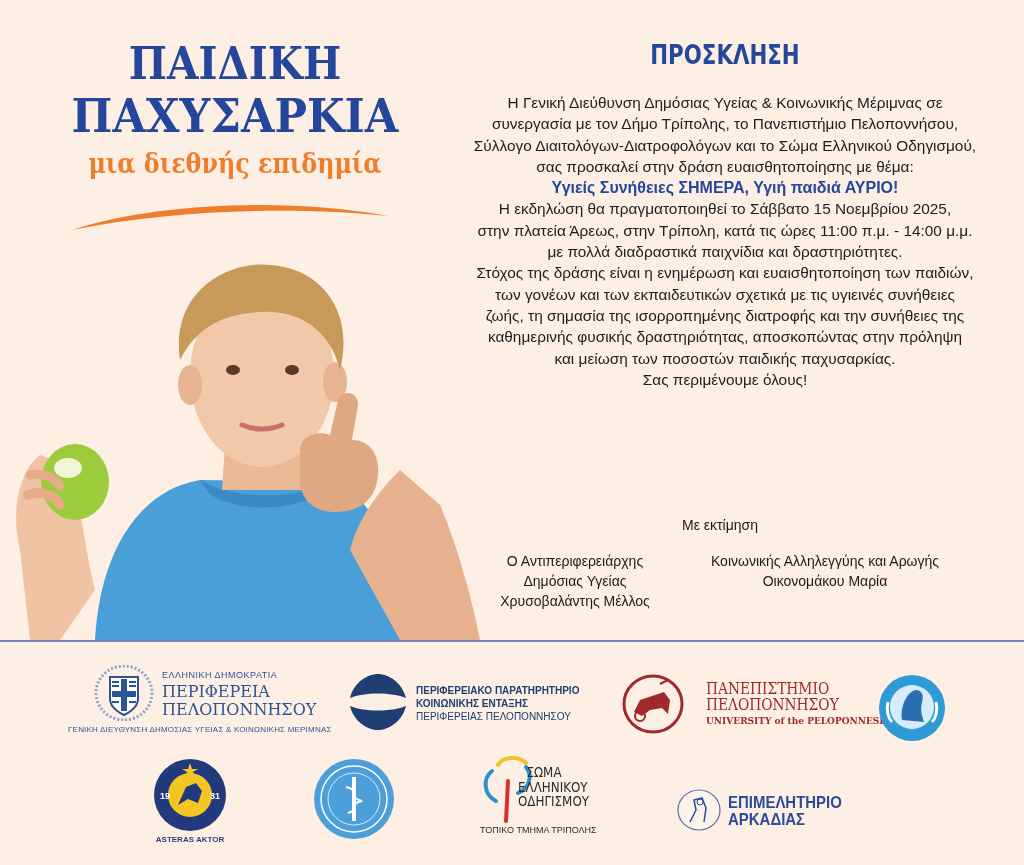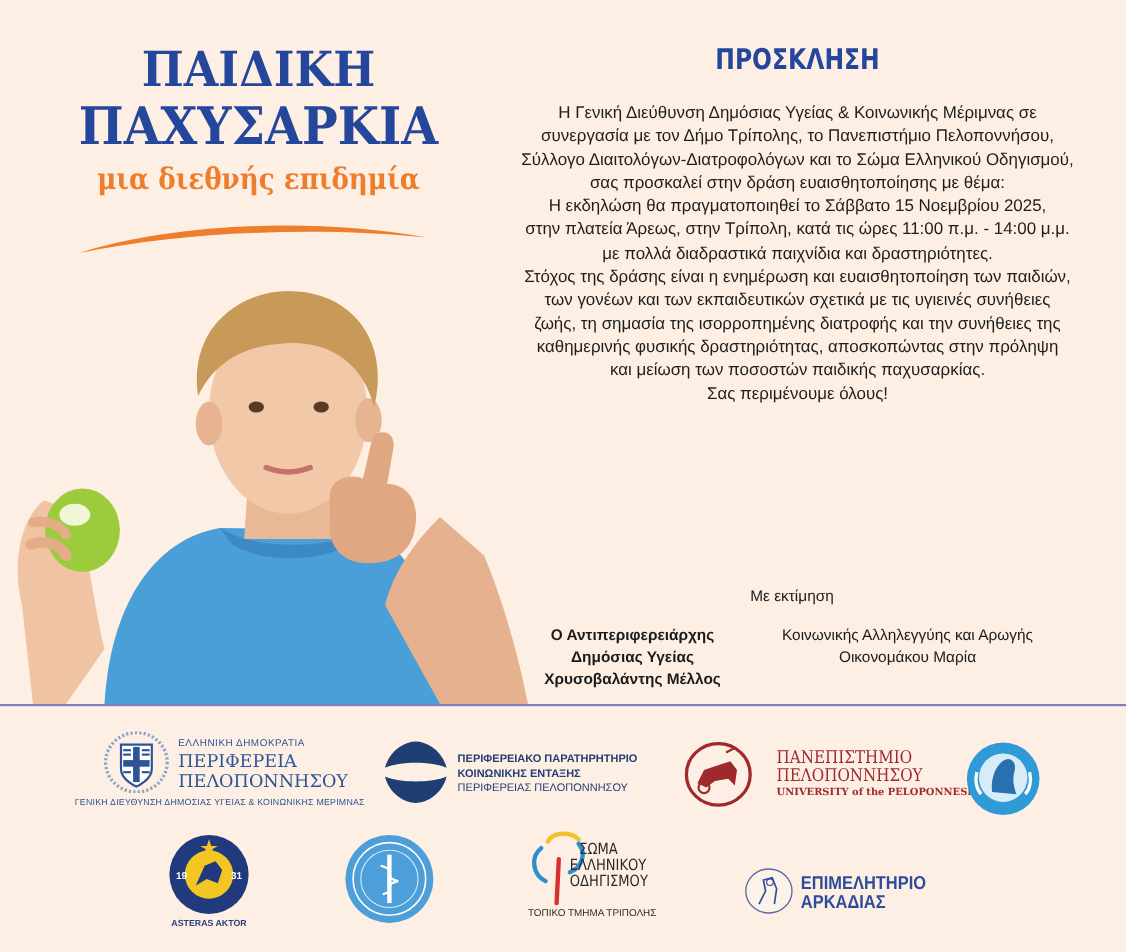--- a/index.html
+++ b/index.html
@@ -33,25 +33,25 @@
   
   .invite { position: absolute; left: 430px; top: 40px; width: 590px; text-align: center; }
   .invite-title {
     font-family: "DejaVu Sans", sans-serif; font-weight: bold; color: #25479b;
     font-size: 26px; letter-spacing: 0; transform: scaleX(0.82); margin-bottom: 22px;
   }
   .invite-body { font-size: 15.4px; line-height: 21.3px; color: #1e1e1e; }
   .invite-body .ln { display: block; white-space: nowrap; }
   .invite-body .slogan { color: #25479b; font-weight: bold; font-size: 16px; }
 
-  .sign { position: absolute; top: 515px; left: 470px; width: 500px; font-size: 14px; line-height: 20px; text-align: center; margin-top: 16px; }
+  .sign { position: absolute; top: 515px; left: 470px; width: 500px; font-size: 14px; line-height: 20px; text-align: center; }
   .sign .regards { margin-bottom: 16px; }
   .sign-cols { display: flex; }
   .sign-col { flex: 1; }
-  .sign-col.left { flex: 0 0 210px; font-weight: bold; }
+  .sign-col.left { flex: 0 0 210px; }
 
   .divider { position: absolute; left: 0; top: 640px; width: 1024px; height: 2px; background: #7d82b8; }
 
   
   .logo { position: absolute; }
   .logo svg { display: block; }
 
   .perif { left: 64px; top: 665px; width: 262px; height: 75px; }
   .perif .txt1 { position: absolute; left: 98px; top: 5px; font-size: 9px; color: #2c5497; font-family: Liberation Sans, sans-serif; letter-spacing: 0.5px; }
   .perif .txt2 { position: absolute; left: 98px; top: 18px; font-size: 16px; line-height: 18px; color: #2c5497; font-family: "DejaVu Serif", serif; }
@@ -123,20 +123,21 @@
     <path d="M30 225 C 45 222, 55 228, 60 236" stroke="#e4ad88" stroke-width="9" fill="none" stroke-linecap="round"></path>
   </svg>
 
   <div class="invite">
     <div class="invite-title">ΠΡΟΣΚΛΗΣΗ</div>
     <div class="invite-body">
       <span class="ln">Η Γενική Διεύθυνση Δημόσιας Υγείας &amp; Κοινωνικής Μέριμνας σε</span>
       <span class="ln">συνεργασία με τον Δήμο Τρίπολης, το Πανεπιστήμιο Πελοποννήσου,</span>
       <span class="ln">Σύλλογο Διαιτολόγων-Διατροφολόγων και το Σώμα Ελληνικού Οδηγισμού,</span>
       <span class="ln">σας προσκαλεί στην δράση ευαισθητοποίησης με θέμα:</span>
+      <span class="ln slogan">Υγιείς Συνήθειες ΣΗΜΕΡΑ, Υγιή παιδιά ΑΥΡΙΟ!</span>
       <span class="ln">Η εκδηλώση θα πραγματοποιηθεί το Σάββατο 15 Νοεμβρίου 2025,</span>
       <span class="ln">στην πλατεία Άρεως, στην Τρίπολη, κατά τις ώρες 11:00 π.μ. - 14:00 μ.μ.</span>
       <span class="ln">με πολλά διαδραστικά παιχνίδια και δραστηριότητες.</span>
       <span class="ln">Στόχος της δράσης είναι η ενημέρωση και ευαισθητοποίηση των παιδιών,</span>
       <span class="ln">των γονέων και  των εκπαιδευτικών σχετικά με τις  υγιεινές συνήθειες</span>
       <span class="ln">ζωής, τη σημασία της ισορροπημένης διατροφής και την συνήθειες της</span>
       <span class="ln">καθημερινής φυσικής δραστηριότητας, αποσκοπώντας στην πρόληψη</span>
       <span class="ln">και μείωση των ποσοστών παιδικής παχυσαρκίας.</span>
       <span class="ln">Σας περιμένουμε όλους!</span>
     </div>

